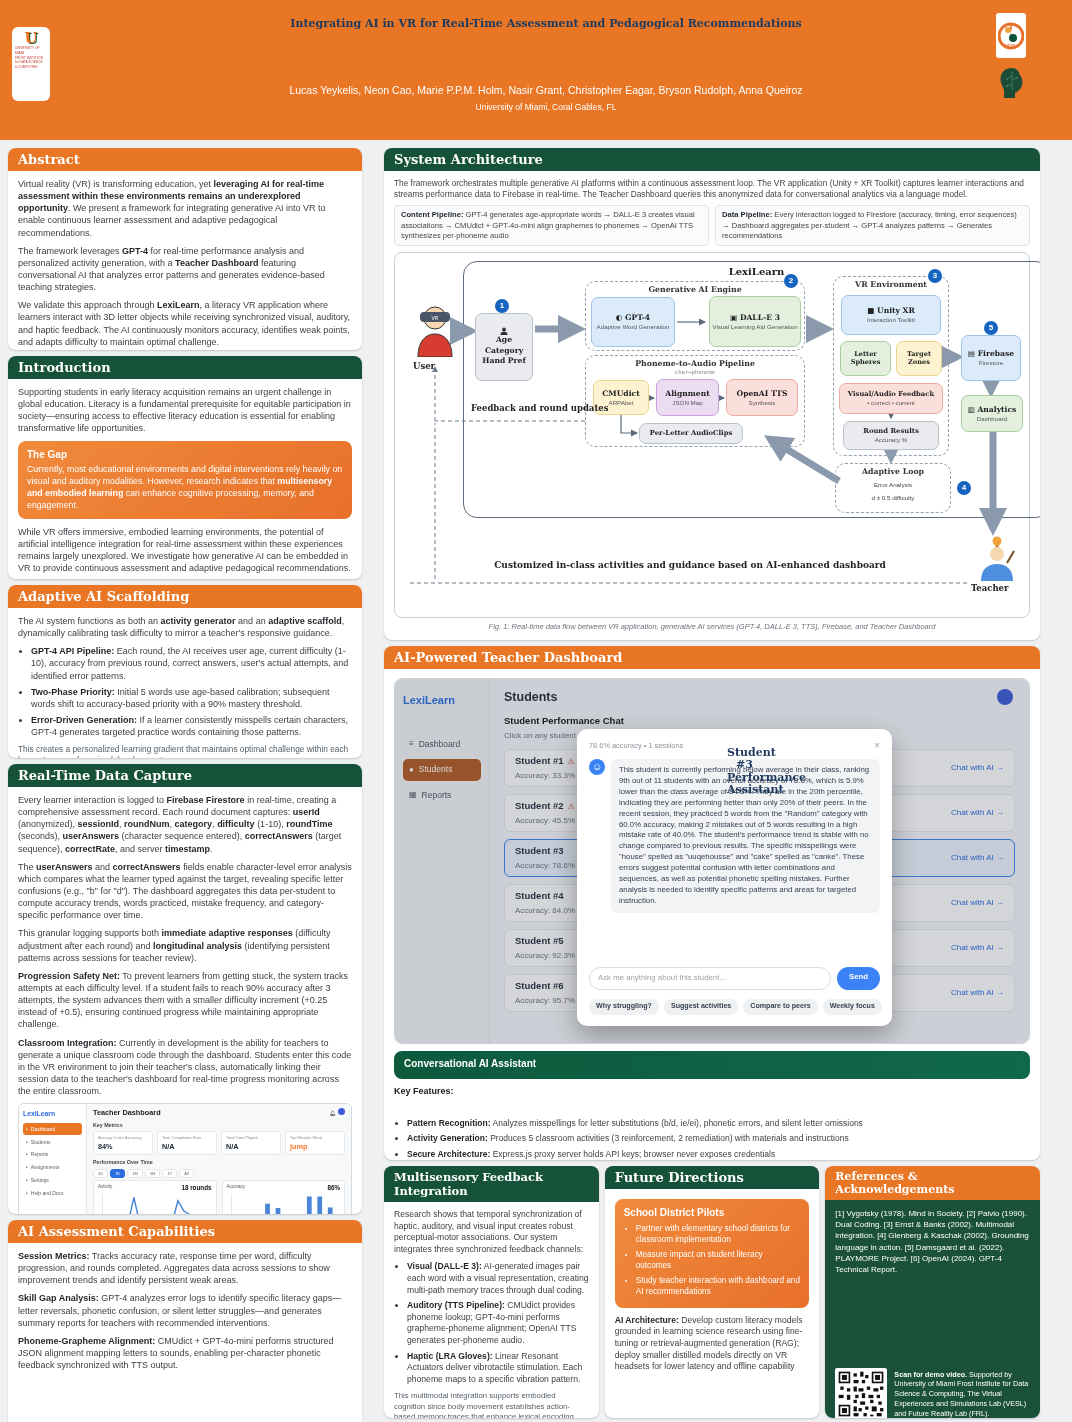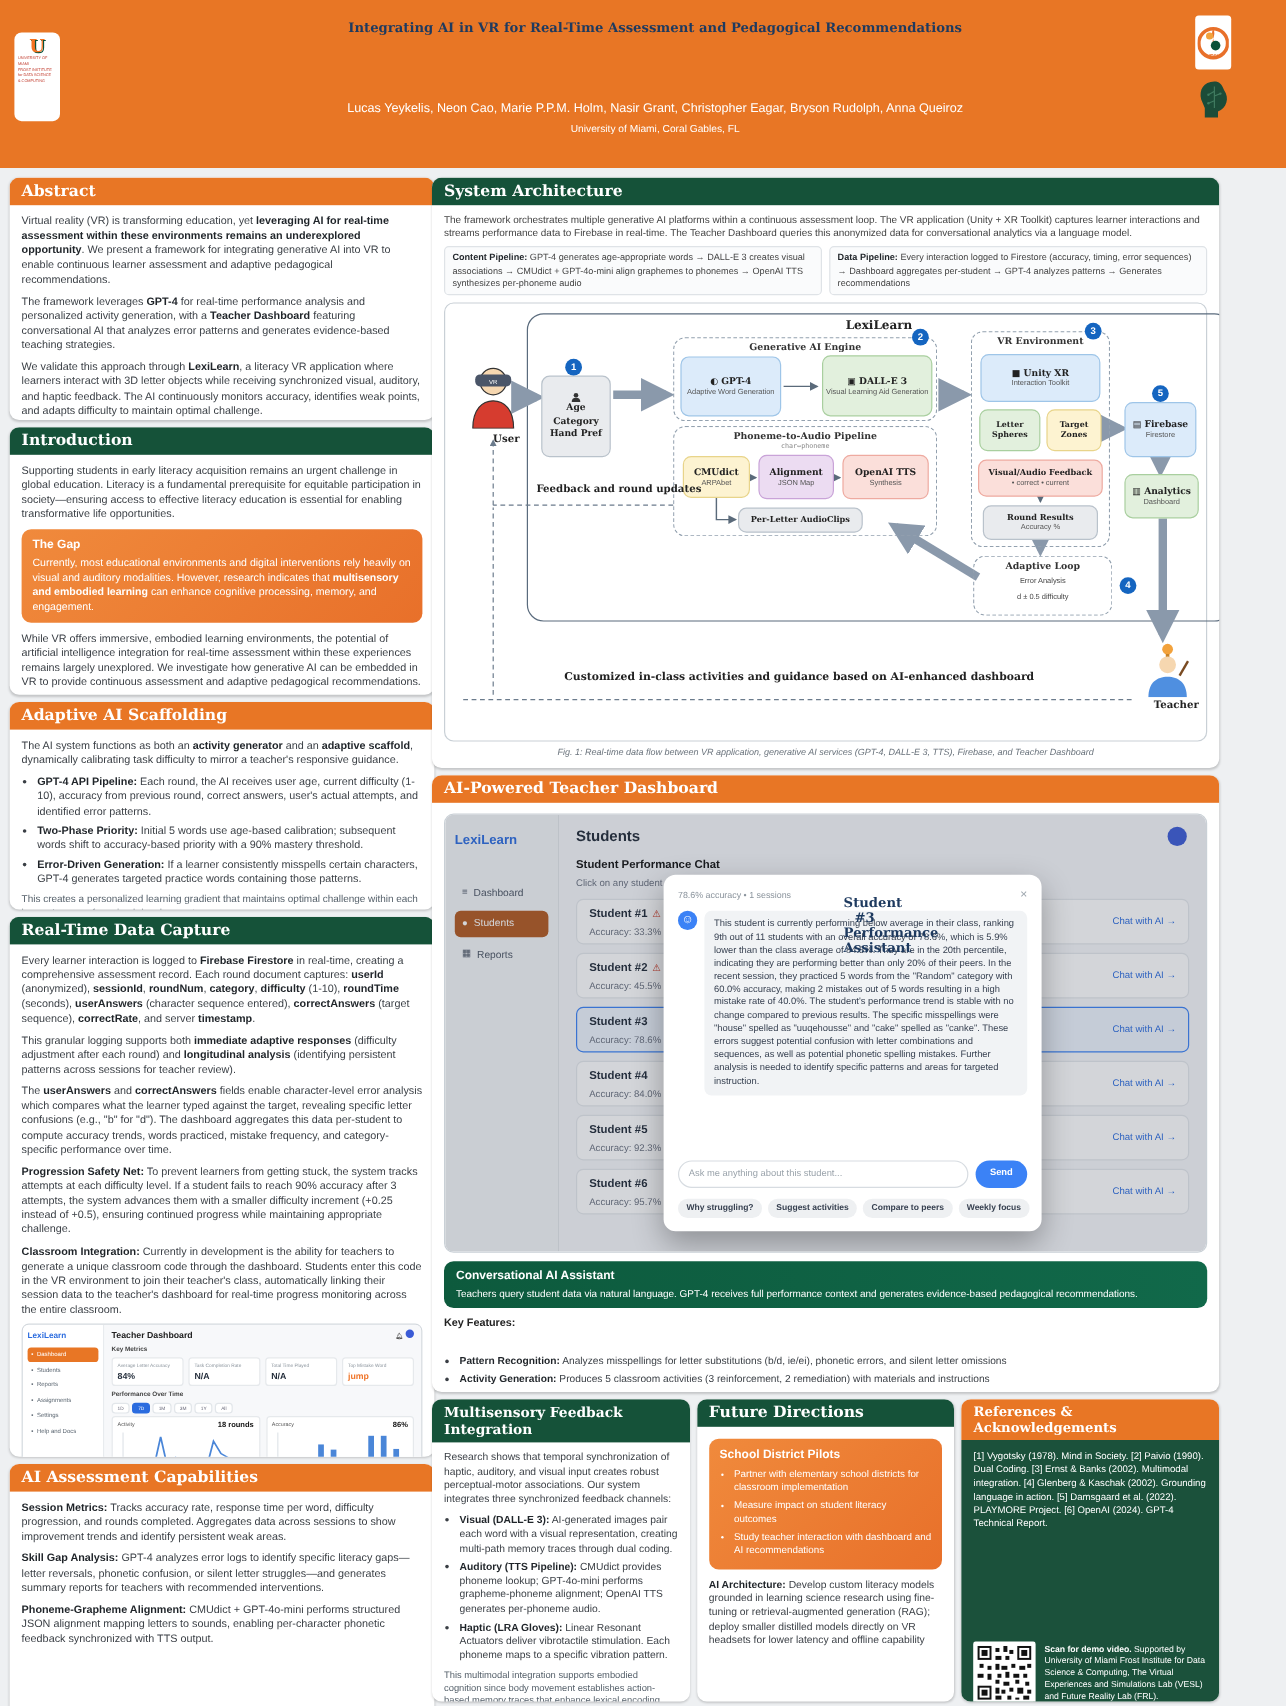--- a/index.html
+++ b/index.html
@@ -9,21 +9,21 @@
   .masthead{position:absolute;left:0;top:0;width:100%;height:140px;background:#E87625;color:#fff}
   .m-title{position:absolute;left:150px;right:130px;top:18px;text-align:center;font-family:"DejaVu Serif","Liberation Serif",serif;font-weight:bold;font-size:26px;line-height:1.12}
   .m-authors{position:absolute;left:150px;right:130px;top:84px;text-align:center;font-size:10.5px}
   .m-aff{position:absolute;left:150px;right:130px;top:102px;text-align:center;font-size:8.5px}
   .um-box{position:absolute;left:12px;top:27px;width:38px;height:74px;background:#fff;border-radius:6px;padding:4px 3px;text-align:center}
   .um-u{font-family:"DejaVu Serif",serif;font-weight:bold;font-size:15px;color:#f47321;text-shadow:1px 1px 0 #0b5138;line-height:1}
   .um-line{font-size:3.2px;color:#c0392b;line-height:1.5;text-align:left}
   .vesl-box{position:absolute;right:46px;top:13px;width:30px;height:45px;background:#fff;border-radius:3px;display:flex;align-items:center;justify-content:center}
   
   .col-l{position:absolute;left:8px;top:148px;width:354px}
-  .col-r{position:absolute;left:360px;top:148px;width:656px}
+  .col-r{position:absolute;left:384px;top:148px;width:656px}
   .card{background:#fff;border-radius:8px;box-shadow:0 1px 2px rgba(0,0,0,.18);overflow:hidden;margin-bottom:6px}
   .bar{color:#fff;font-family:"DejaVu Serif","Liberation Serif",serif;font-weight:bold;font-size:13px;padding:4px 10px}
   .bar.orange{background:#E87625}.bar.green{background:#155239}
   .bd{padding:7px 10px;font-size:9px;color:#3a3f45;line-height:1.35}
   p{margin:0 0 6px}
   b{color:#1f2429}
   ul{margin:2px 0 6px;padding-left:13px}
   li{margin-bottom:4px}
   .callout{background:linear-gradient(135deg,#f08a3c,#e8702a);color:#fff;border-radius:8px;padding:7px 9px;margin:3px 0 7px;font-size:8.8px;line-height:1.35}
   .callout b{color:#fff}
@@ -48,21 +48,21 @@
   .grp-label{position:absolute;top:3px;left:0;right:0;text-align:center;font-family:"DejaVu Serif",serif;font-weight:bold;font-size:7.8px;color:#333}
   .node{position:absolute;border:1px solid;border-radius:7px;display:flex;flex-direction:column;align-items:center;justify-content:center;text-align:center;padding:2px;font-size:6.2px;color:#555;line-height:1.25;z-index:3}
   .node b{font-family:"DejaVu Serif",serif;font-size:7.6px;color:#222;margin-bottom:1px}
   .n-blue{background:#dcebfa;border-color:#9ec5e8}
   .n-green{background:#e2f0dd;border-color:#a9cf9f}
   .n-yellow{background:#fdf3d1;border-color:#e8d48a}
   .n-pink{background:#fbdfda;border-color:#eeaaa0}
   .n-purple{background:#ecdcf2;border-color:#c9a3d8}
   .n-gray{background:#e9ebee;border-color:#b9c2cb}
   .badge{position:absolute;width:14px;height:14px;border-radius:50%;background:#1565c0;color:#fff;font-size:8px;font-weight:bold;display:flex;align-items:center;justify-content:center;z-index:6}
-  .dlabel{position:absolute;text-align:right;font-family:"DejaVu Serif",serif;font-weight:bold;font-size:8.5px;color:#222;z-index:3}
+  .dlabel{position:absolute;text-align:left;font-family:"DejaVu Serif",serif;font-weight:bold;font-size:8.5px;color:#222;z-index:3}
   .charph{position:absolute;left:240px;top:116px;width:120px;text-align:center;font-size:5.6px;color:#888;font-family:"DejaVu Sans Mono",monospace;z-index:3}
   .fb-label{position:absolute;left:76px;top:150px;font-family:"DejaVu Serif",serif;font-weight:bold;font-size:8.5px;color:#222;z-index:3}
   .bottom-note{position:absolute;left:75px;top:306px;width:440px;text-align:center;font-family:"DejaVu Serif",serif;font-weight:bold;font-size:9px;color:#222;z-index:3}
   .icon-abs{position:absolute;z-index:3}
   
   .shot{position:relative;height:366px;border:1px solid #c9d0d6;border-radius:8px;overflow:hidden;background:#fff;margin-top:2px}
   .shot-side{position:absolute;left:0;top:0;bottom:0;width:95px;background:#f4f6f8;border-right:1px solid #e3e7ea;padding:10px 8px}
   .shot-brand{color:#2b6cdf;font-weight:bold;font-size:11px;margin:4px 0 26px}
   .snav{display:flex;gap:5px;align-items:center;font-size:8.5px;color:#4b5563;padding:5px 6px;border-radius:5px;margin-bottom:4px}
   .snav.on{background:#b3591f;color:#fff}
@@ -193,22 +193,22 @@
           <li><b>Error-Driven Generation:</b><span> If a learner consistently misspells certain characters, GPT-4 generates targeted practice words containing those patterns.</span></li>
         </ul>
         <p class="small-note">This creates a personalized learning gradient that maintains optimal challenge within each learner's zone of proximal development.</p>
       </div>
     </section>
 
     <section class="card h-dat">
       <div class="bar green">Real-Time Data Capture</div>
       <div class="bd">
         <p>Every learner interaction is logged to <b>Firebase Firestore</b> in real-time, creating a comprehensive assessment record. Each round document captures: <b>userId</b> (anonymized), <b>sessionId</b>, <b>roundNum</b>, <b>category</b>, <b>difficulty</b> (1-10), <b>roundTime</b> (seconds), <b>userAnswers</b> (character sequence entered), <b>correctAnswers</b> (target sequence), <b>correctRate</b>, and server <b>timestamp</b>.</p>
+        <p>The <b>userAnswers</b> and <b>correctAnswers</b> fields enable character-level error analysis which compares what the learner typed against the target, revealing specific letter confusions (e.g., "b" for "d"). The dashboard aggregates this data per-student to compute accuracy trends, words practiced, mistake frequency, and category-specific performance over time.</p>
         <p>This granular logging supports both <b>immediate adaptive responses</b> (difficulty adjustment after each round) and <b>longitudinal analysis</b> (identifying persistent patterns across sessions for teacher review).</p>
-        <p>The <b>userAnswers</b> and <b>correctAnswers</b> fields enable character-level error analysis which compares what the learner typed against the target, revealing specific letter confusions (e.g., "b" for "d"). The dashboard aggregates this data per-student to compute accuracy trends, words practiced, mistake frequency, and category-specific performance over time.</p>
         <p><b>Progression Safety Net:</b> To prevent learners from getting stuck, the system tracks attempts at each difficulty level. If a student fails to reach 90% accuracy after 3 attempts, the system advances them with a smaller difficulty increment (+0.25 instead of +0.5), ensuring continued progress while maintaining appropriate challenge.</p>
         <p><b>Classroom Integration:</b> Currently in development is the ability for teachers to generate a unique classroom code through the dashboard. Students enter this code in the VR environment to join their teacher's class, automatically linking their session data to the teacher's dashboard for real-time progress monitoring across the entire classroom.</p>
 
         <div class="mini">
           <div class="mini-side">
             <div class="mini-brand">LexiLearn</div>
             <div class="mini-item on">
                 <span>▪</span>
                 <span>Dashboard</span>
               </div>
@@ -530,21 +530,20 @@
               <span class="m-chip">Why struggling?</span>
               <span class="m-chip">Suggest activities</span>
               <span class="m-chip">Compare to peers</span>
               <span class="m-chip">Weekly focus</span>
             </div>
           </div>
         </div>
 
         <div class="banner">
           <div class="bt">Conversational AI Assistant</div>
-          <div class="bx">Teachers query student data via natural language. GPT-4 receives full performance context and generates evidence-based pedagogical recommendations.</div>
         </div>
         <div class="kf-h">Key Features:</div>
         <ul class="kf">
           <li><b>Pattern Recognition:</b><span> Analyzes misspellings for letter substitutions (b/d, ie/ei), phonetic errors, and silent letter omissions</span></li>
           <li><b>Activity Generation:</b><span> Produces 5 classroom activities (3 reinforcement, 2 remediation) with materials and instructions</span></li>
           <li><b>Secure Architecture:</b><span> Express.js proxy server holds API keys; browser never exposes credentials</span></li>
         </ul>
       </div>
     </section>
 

